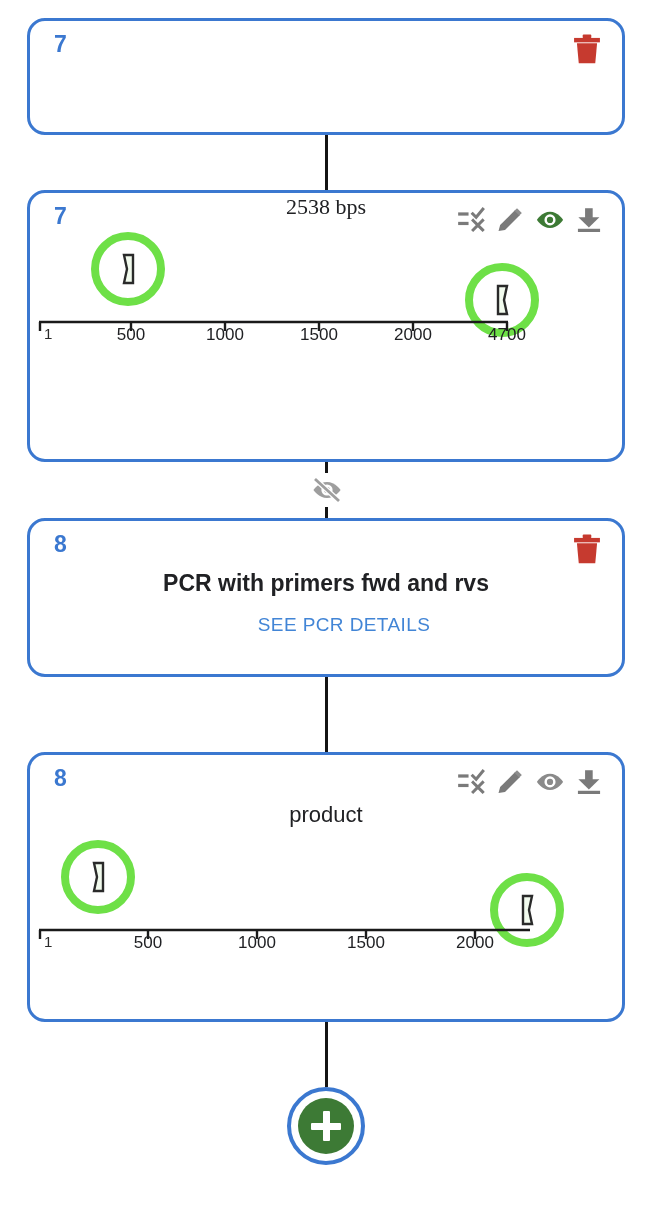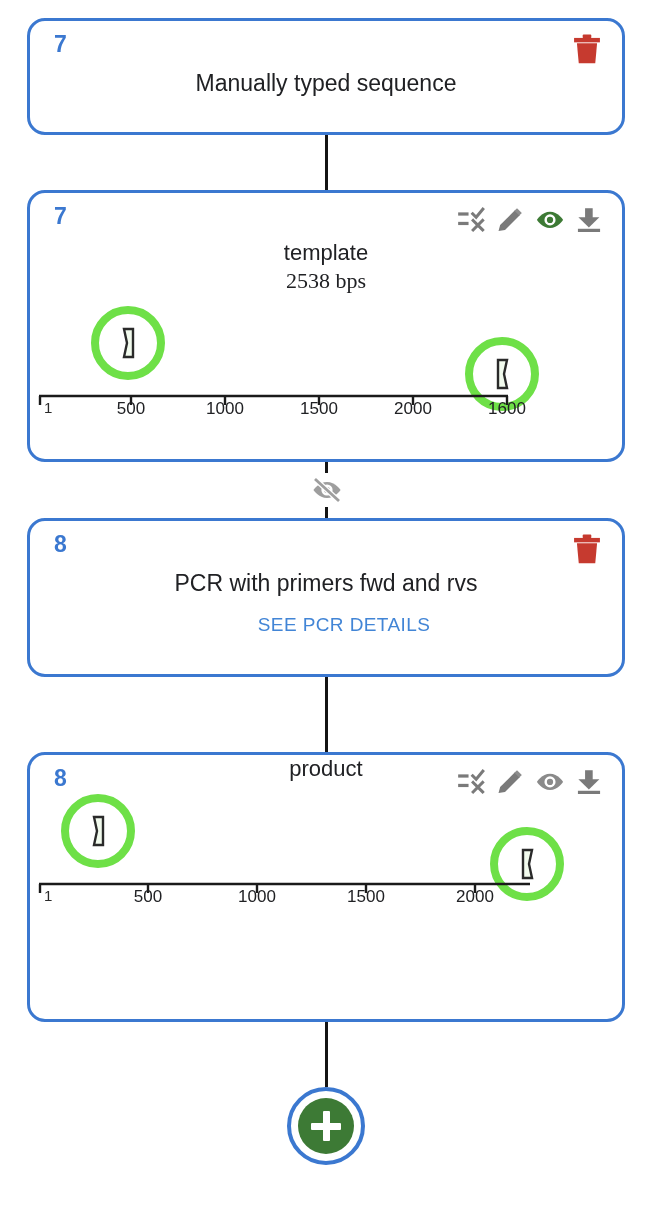--- a/index.html
+++ b/index.html
@@ -187,21 +187,20 @@
 
   <div class="card" id="card-1" style="top:18px; height:117px;">
     <span class="card-num">7</span>
 
     <svg class="trash-btn" viewBox="0 0 24 26">
       <rect x="1.5" y="4" width="21" height="3.6" fill="#c63a2f"></rect>
       <rect x="8.5" y="1.2" width="7" height="3" rx="0.8" fill="#c63a2f"></rect>
       <path d="M3.8 8.4 h16.4 l-1.5 16.2 h-13.4 z" fill="#c63a2f"></path>
     </svg>
 
-    <div class="op-title" style="margin-top:48px;">Manually typed sequence</div>
   </div>
 
   <div class="connector" style="top:135px; height:55px;"></div>
 
   <div class="card" id="card-2" style="top:190px; height:272px;">
     <span class="card-num">7</span>
 
     <div class="toolbar">
 
       <svg class="tool-icon" viewBox="0 0 26 24">
@@ -222,21 +221,20 @@
         <circle cx="14" cy="11.9" r="2.9" fill="#3d7a35"></circle>
       </svg>
 
       <svg class="tool-icon" viewBox="0 0 26 24">
         <rect x="9.6" y="1.8" width="6.6" height="8.4" fill="#7a7a7a"></rect>
         <path d="M3.8 9.6 H22 L12.9 18.6 z" fill="#7a7a7a"></path>
         <rect x="3.4" y="19.6" width="19.2" height="2.8" fill="#7a7a7a"></rect>
       </svg>
     </div>
 
-    <div class="seq-name" style="margin-top:46px;">template</div>
     <div class="seq-len">2538 bps</div>
 
     <div class="seq-map">
       <svg class="map-svg" viewBox="0 0 592 122" preserveAspectRatio="none">
 
         <g>
           <circle cx="98" cy="44" r="33" fill="none" stroke="#6ee047" stroke-width="8"></circle>
           <path d="M94 30 L103 30 L103 58 L94 58 L97 44 z" fill="#f2fbee" stroke="#2a2a2a" stroke-width="2.4"></path>
         </g>
 
@@ -255,21 +253,21 @@
           <line x1="477" y1="97" x2="477" y2="106"></line>
         </g>
       </svg>
 
       <div style="position:absolute; left:0; top:100px; width:100%; height:22px;">
         <span style="position:absolute; left:14px; font-size:15px; color:#2a2a2a;">1</span>
         <span style="position:absolute; left:101px; transform:translateX(-50%); font-size:17px; color:#202124;">500</span>
         <span style="position:absolute; left:195px; transform:translateX(-50%); font-size:17px; color:#202124;">1000</span>
         <span style="position:absolute; left:289px; transform:translateX(-50%); font-size:17px; color:#202124;">1500</span>
         <span style="position:absolute; left:383px; transform:translateX(-50%); font-size:17px; color:#202124;">2000</span>
-        <span style="position:absolute; left:477px; transform:translateX(-50%); font-size:17px; color:#202124;">1600</span>
+        <span style="position:absolute; left:477px; transform:translateX(-50%); font-size:17px; color:#202124;">4700</span>
       </div>
     </div>
   </div>
 
   <div class="connector" style="top:462px; height:56px;">
     <div class="hidden-marker" style="top:11px;">
       <svg width="34" height="30" viewBox="0 0 34 30">
         <path d="M17 7 C25.2 7 30.6 15 30.6 15 C30.6 15 25.2 23 17 23 C8.8 23 3.4 15 3.4 15 C3.4 15 8.8 7 17 7 z" fill="#9e9e9e"></path>
         <circle cx="17" cy="15" r="5.6" fill="#ffffff"></circle>
         <circle cx="17" cy="15" r="3" fill="#9e9e9e"></circle>
@@ -281,21 +279,21 @@
 
   <div class="card" id="card-3" style="top:518px; height:159px;">
     <span class="card-num">8</span>
 
     <svg class="trash-btn" viewBox="0 0 24 26">
       <rect x="1.5" y="4" width="21" height="3.6" fill="#c63a2f"></rect>
       <rect x="8.5" y="1.2" width="7" height="3" rx="0.8" fill="#c63a2f"></rect>
       <path d="M3.8 8.4 h16.4 l-1.5 16.2 h-13.4 z" fill="#c63a2f"></path>
     </svg>
 
-    <div class="op-title" style="margin-top:48px;">PCR with primers fwd and rvs</div>
+    <div class="op-title" style="margin-top:48px;font-weight:bold;">PCR with primers fwd and rvs</div>
     <a class="op-link" style="margin-top:16px;margin-left:36px;" href="#">SEE PCR DETAILS</a>
   </div>
 
   <div class="connector" style="top:677px; height:75px;"></div>
 
   <div class="card" id="card-4" style="top:752px; height:270px;">
     <span class="card-num">8</span>
 
     <div class="toolbar">
       <svg class="tool-icon" viewBox="0 0 26 24">
@@ -314,21 +312,21 @@
         <circle cx="14" cy="11.9" r="5.2" fill="#ffffff"></circle>
         <circle cx="14" cy="11.9" r="2.9" fill="#8a8a8a"></circle>
       </svg>
       <svg class="tool-icon" viewBox="0 0 26 24">
         <rect x="9.6" y="1.8" width="6.6" height="8.4" fill="#7a7a7a"></rect>
         <path d="M3.8 9.6 H22 L12.9 18.6 z" fill="#7a7a7a"></path>
         <rect x="3.4" y="19.6" width="19.2" height="2.8" fill="#7a7a7a"></rect>
       </svg>
     </div>
 
-    <div class="seq-name" style="">product</div>
+    <div class="seq-name" style="margin-top:46px;">product</div>
 
     <div class="seq-map">
       <svg class="map-svg" viewBox="0 0 592 122" preserveAspectRatio="none">
         <g>
           <circle cx="68" cy="44" r="33" fill="none" stroke="#6ee047" stroke-width="8"></circle>
           <path d="M64 30 L73 30 L73 58 L64 58 L67 44 z" fill="#f2fbee" stroke="#2a2a2a" stroke-width="2.4"></path>
         </g>
         <g>
           <circle cx="497" cy="77" r="33" fill="none" stroke="#6ee047" stroke-width="8"></circle>
           <path d="M493 63 L502 63 L499 77 L502 91 L493 91 z" fill="#f2fbee" stroke="#2a2a2a" stroke-width="2.4"></path>

